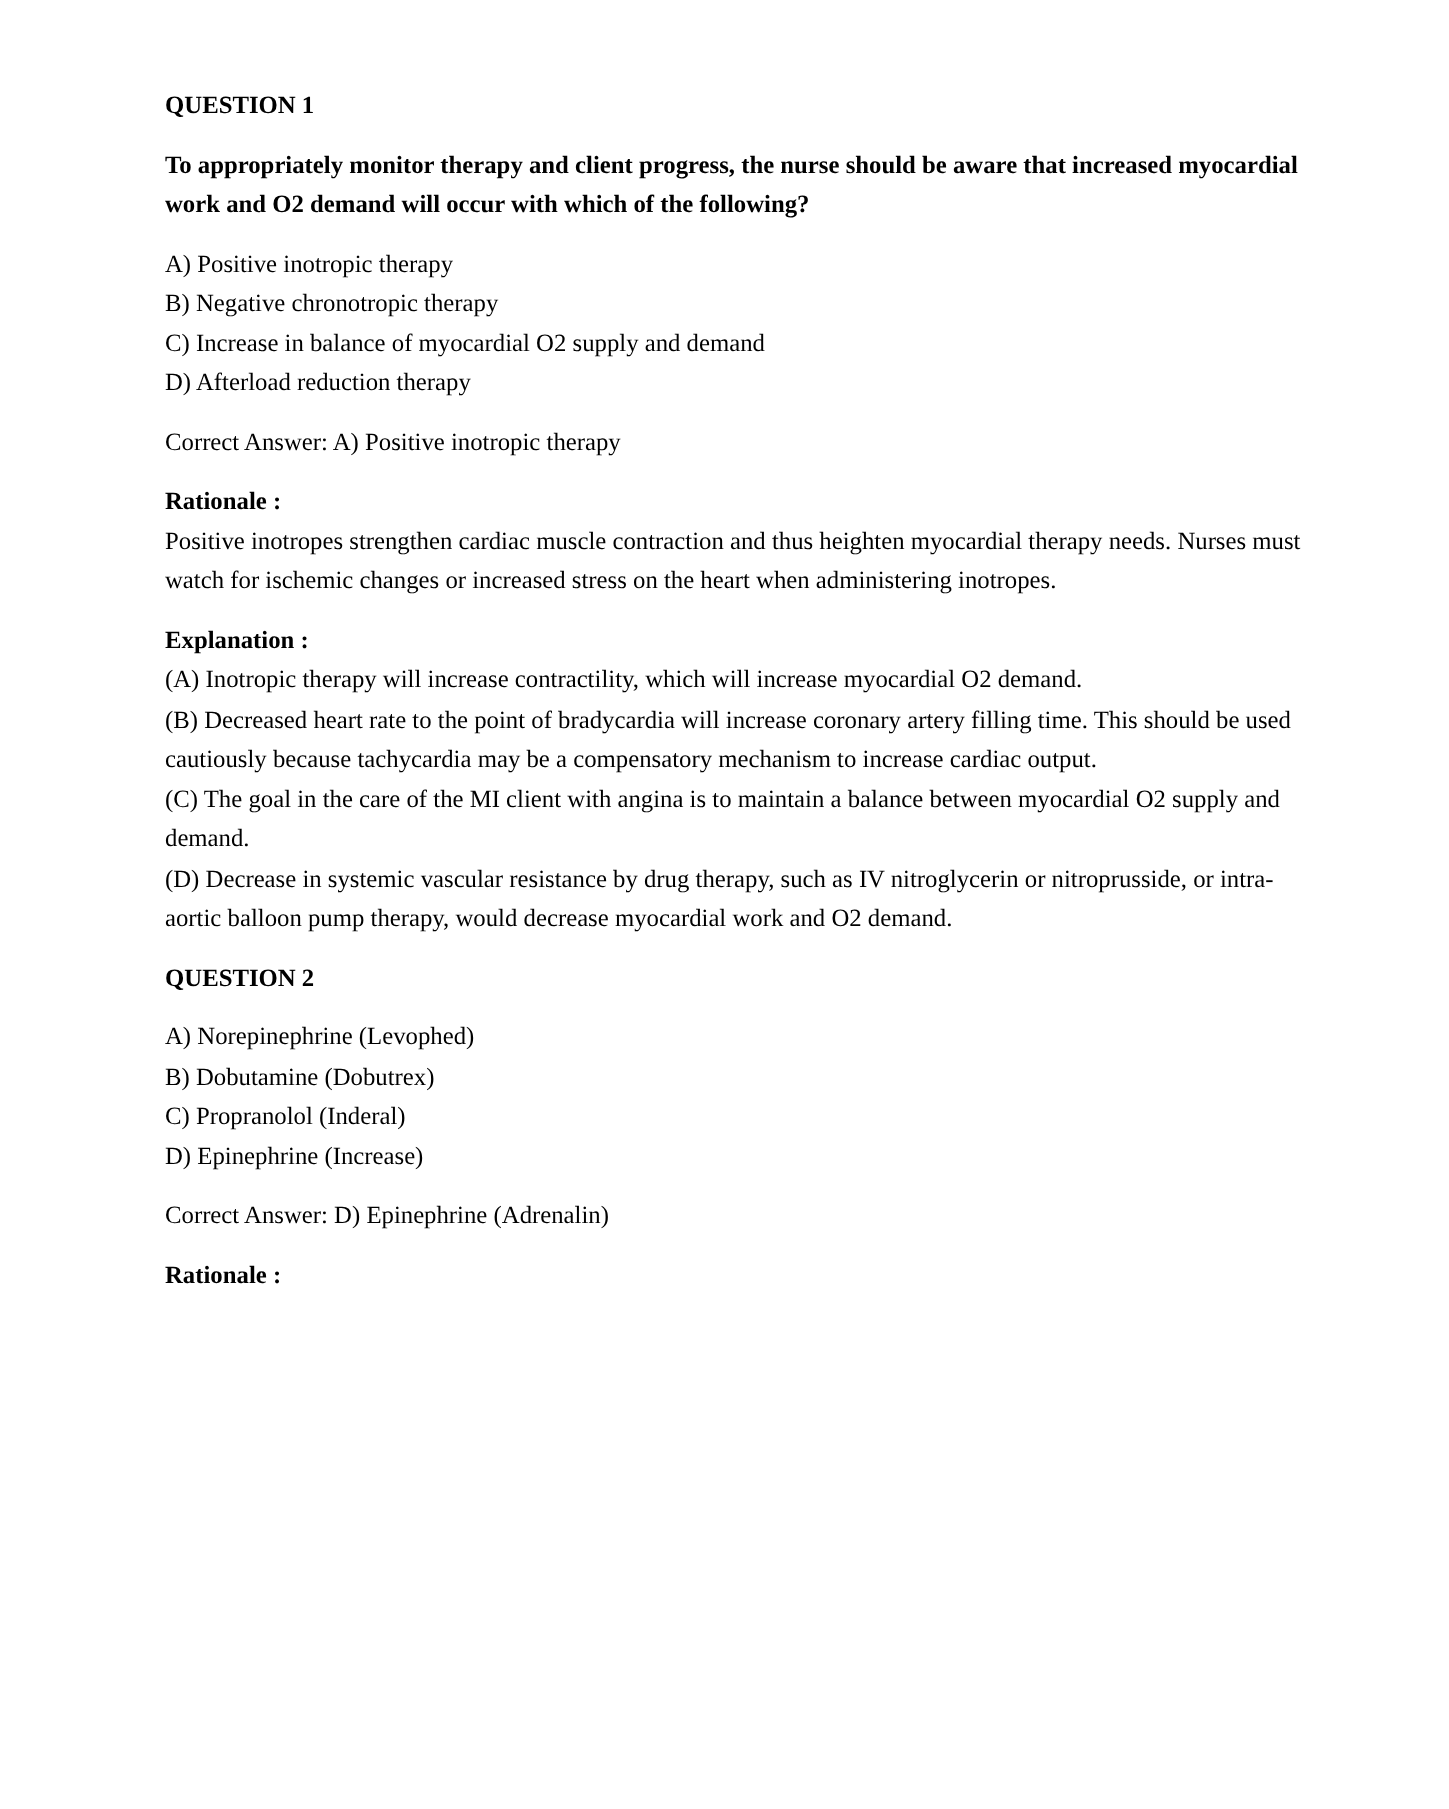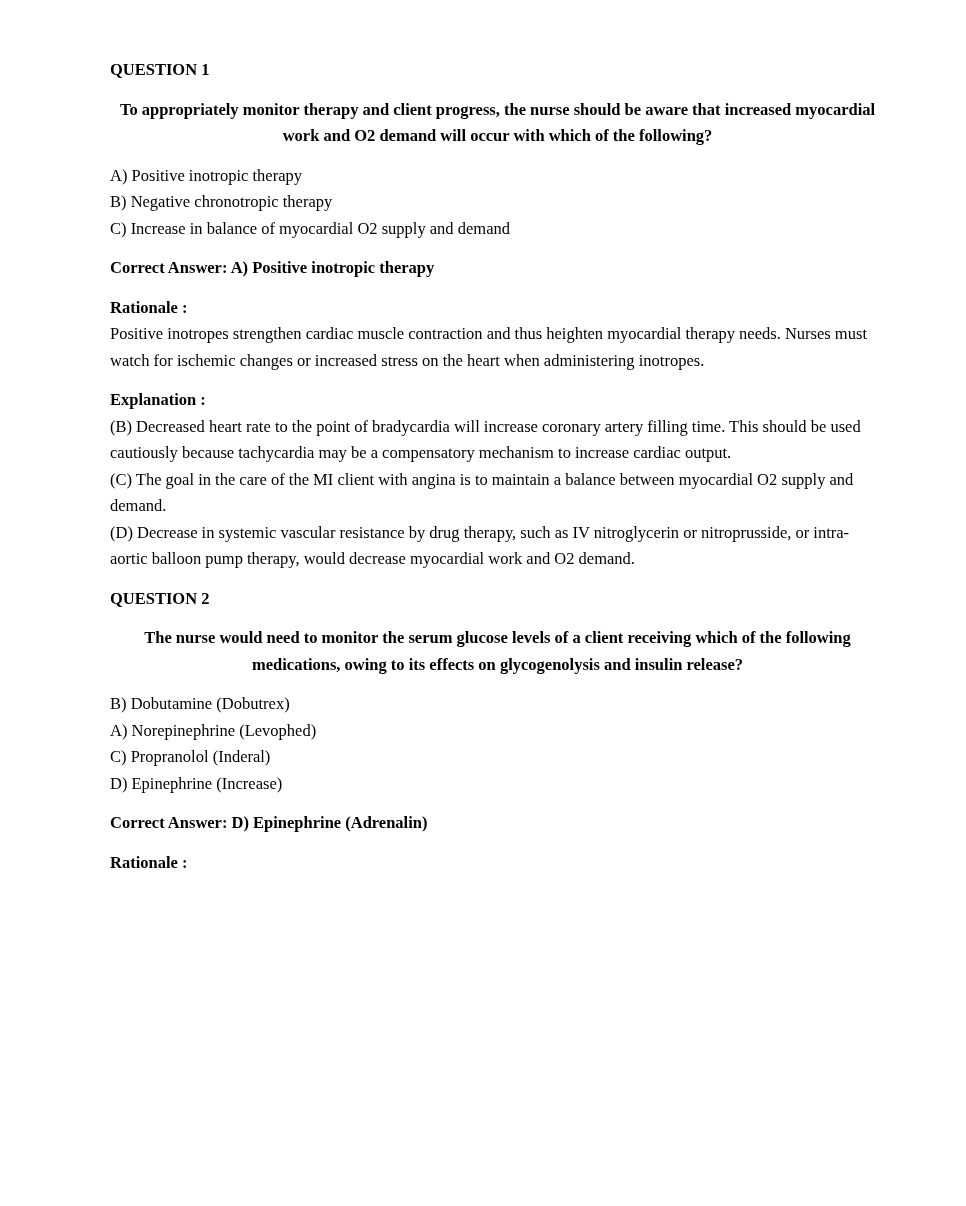--- a/index.html
+++ b/index.html
@@ -24,71 +24,71 @@
     padding: 57px 81px 40px 110px;
   }
   .block {
     margin: 0 0 13px 0;
   }
   .q-heading {
     font-weight: bold;
   }
   .q-text {
     font-weight: bold;
-    text-align: center;
   }
   .label-line {
     font-weight: bold;
   }
   .correct-answer {
-    font-weight: bold;
+    font-weight: normal;
   }
   .opt, .body-line {
     font-weight: normal;
   }
 </style>
 </head>
 <body>
 
 <div class="page">
 
   <section>
     <div class="block q-heading">QUESTION 1</div>
 
     <div class="block q-text">To appropriately monitor therapy and client progress, the nurse should be aware that increased myocardial work and O2 demand will occur with which of the following?</div>
 
     <div class="block">
       <div class="opt">A) Positive inotropic therapy</div>
       <div class="opt">B) Negative chronotropic therapy</div>
       <div class="opt">C) Increase in balance of myocardial O2 supply and demand</div>
+      <div class="opt">D) Afterload reduction therapy</div>
     </div>
 
     <div class="block correct-answer">Correct Answer: A) Positive inotropic therapy</div>
 
     <div class="block">
       <div class="label-line">Rationale :</div>
       <div class="body-line">Positive inotropes strengthen cardiac muscle contraction and thus heighten myocardial therapy needs. Nurses must watch for ischemic changes or increased stress on the heart when administering inotropes.</div>
     </div>
 
     <div class="block">
       <div class="label-line">Explanation :</div>
+      <div class="body-line">(A) Inotropic therapy will increase contractility, which will increase myocardial O2 demand.</div>
       <div class="body-line">(B) Decreased heart rate to the point of bradycardia will increase coronary artery filling time. This should be used cautiously because tachycardia may be a compensatory mechanism to increase cardiac output.</div>
       <div class="body-line">(C) The goal in the care of the MI client with angina is to maintain a balance between myocardial O2 supply and demand.</div>
       <div class="body-line">(D) Decrease in systemic vascular resistance by drug therapy, such as IV nitroglycerin or nitroprusside, or intra-aortic balloon pump therapy, would decrease myocardial work and O2 demand.</div>
     </div>
   </section>
 
   <section>
     <div class="block q-heading">QUESTION 2</div>
 
-    <div class="block q-text">The nurse would need to monitor the serum glucose levels of a client receiving which of the following medications, owing to its effects on glycogenolysis and insulin release?</div>
 
     <div class="block">
+      <div class="opt">A) Norepinephrine (Levophed)</div>
       <div class="opt">B) Dobutamine (Dobutrex)</div>
-      <div class="opt">A) Norepinephrine (Levophed)</div>
       <div class="opt">C) Propranolol (Inderal)</div>
       <div class="opt">D) Epinephrine (Increase)</div>
     </div>
 
     <div class="block correct-answer">Correct Answer: D) Epinephrine (Adrenalin)</div>
 
     <div class="block">
       <div class="label-line">Rationale :</div>
     </div>
   </section>

